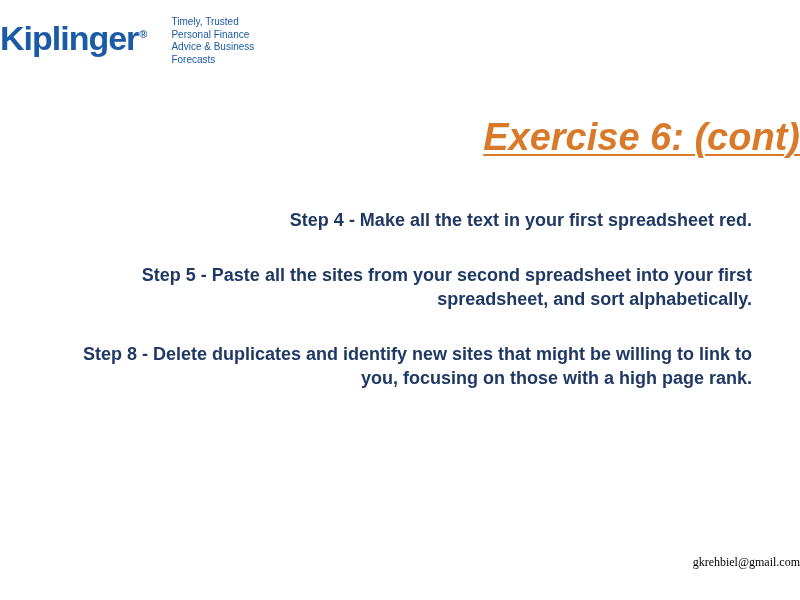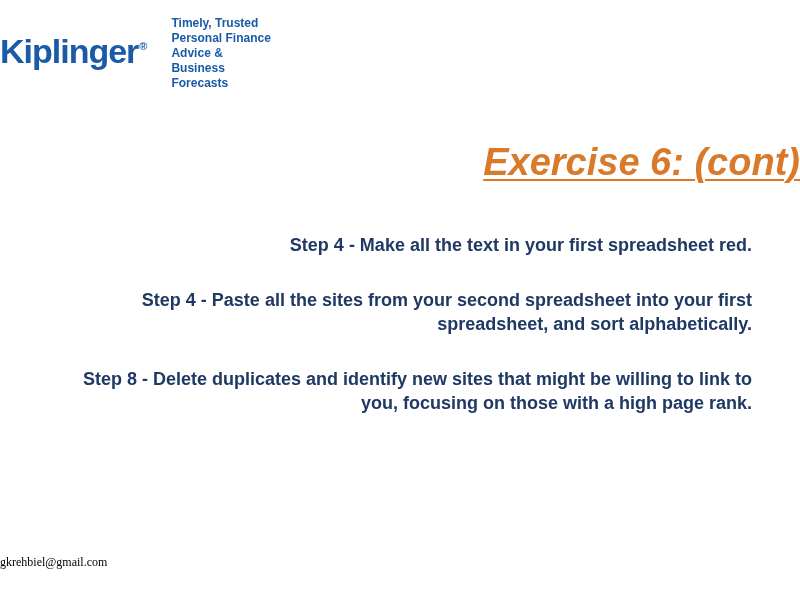--- a/index.html
+++ b/index.html
@@ -27,24 +27,24 @@
     left: -4px;
   }
   .logo .reg {
     font-size: 11px;
     vertical-align: super;
     font-weight: 700;
     letter-spacing: 0;
     margin-left: 1px;
   }
   .tagline {
-    font-size: 12px;
+    font-size: 10px;
     line-height: 1.25;
     color: #1a5aa6;
-    font-weight: 700;
+    font-weight: 400;
     margin-left: 20px;
     margin-top: 6px;
     max-width: 100px;
   }
   .title {
     text-align: right;
     font-size: 38px;
     font-weight: 700;
     font-style: italic;
     color: #d87a2a;
@@ -63,37 +63,37 @@
     font-size: 18px;
     font-weight: 700;
     margin-bottom: 32px;
     line-height: 1.3;
   }
   .footer {
     position: absolute;
     bottom: 30px;
     left: 0;
     right: 0;
-    text-align: left;
+    text-align: right;
     font-size: 12px;
     color: #000;
     font-family: "Times New Roman", serif;
   }
 </style>
 </head>
 <body>
 
 <div class="header">
   <div class="logo">
     <span>Kiplinger</span><span class="reg">®</span>
   </div>
   <div class="tagline">Timely, Trusted Personal Finance Advice &amp; Business Forecasts</div>
 </div>
 
 <h1 class="title">Exercise 6: (cont)</h1>
 
 <div class="content">
   <p class="step">Step 4 - Make all the text in your first spreadsheet red.</p>
-  <p class="step">Step 4 - Paste all the sites from your second spreadsheet into your first spreadsheet, and sort alphabetically.</p>
+  <p class="step">Step 5 - Paste all the sites from your second spreadsheet into your first spreadsheet, and sort alphabetically.</p>
   <p class="step">Step 8 - Delete duplicates and identify new sites that might be willing to link to you, focusing on those with a high page rank.</p>
 </div>
 
 <div class="footer">gkrehbiel@gmail.com</div>
 
 </body></html>

